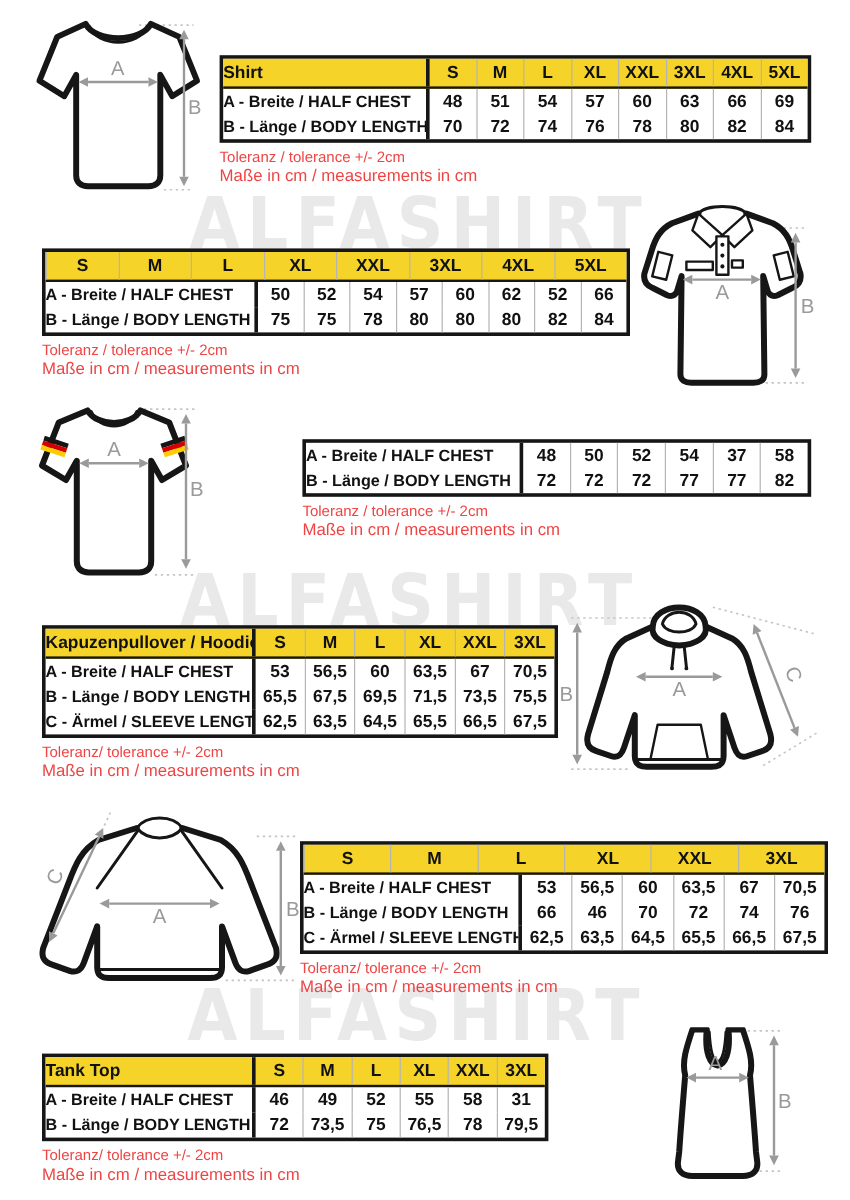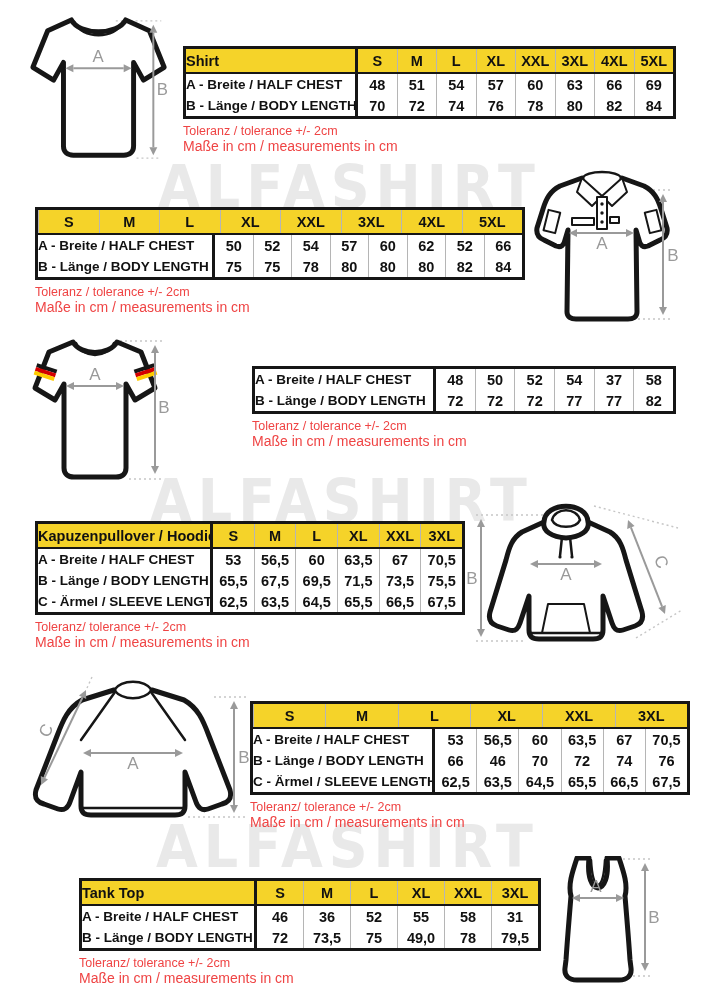--- a/index.html
+++ b/index.html
@@ -367,46 +367,46 @@
           <div class="tcell sizecol">66,5</div>
           <div class="tcell sizecol">67,5</div>
         </div>
       </div>
       <div class="tol">
         <div class="tol1">Toleranz/ tolerance +/- 2cm</div>
         <div class="tol2">Maße in cm / measurements in cm</div>
       </div>
     </div>
 
-  <div class="twrap" style="left:35px;top:878px;width:462px;margin-left:44px;--labelw:175px;">
+  <div class="twrap" style="left:35px;top:878px;width:422px;--labelw:175px;">
       <div class="sizetable">
         <div class="trow thead">
           <div class="tcell labelcol">Tank Top</div>
           <div class="tcell sizecol">S</div>
           <div class="tcell sizecol">M</div>
           <div class="tcell sizecol">L</div>
           <div class="tcell sizecol">XL</div>
           <div class="tcell sizecol">XXL</div>
           <div class="tcell sizecol">3XL</div>
         </div>
         <div class="trow">
           <div class="tcell labelcol">A -  Breite / HALF CHEST</div>
           <div class="tcell sizecol">46</div>
-          <div class="tcell sizecol">36</div>
+          <div class="tcell sizecol">49</div>
           <div class="tcell sizecol">52</div>
           <div class="tcell sizecol">55</div>
           <div class="tcell sizecol">58</div>
           <div class="tcell sizecol">31</div>
         </div>
         <div class="trow">
           <div class="tcell labelcol">B -  Länge / BODY LENGTH</div>
           <div class="tcell sizecol">72</div>
           <div class="tcell sizecol">73,5</div>
           <div class="tcell sizecol">75</div>
-          <div class="tcell sizecol">49,0</div>
+          <div class="tcell sizecol">76,5</div>
           <div class="tcell sizecol">78</div>
           <div class="tcell sizecol">79,5</div>
         </div>
       </div>
       <div class="tol">
         <div class="tol1">Toleranz/ tolerance +/- 2cm</div>
         <div class="tol2">Maße in cm / measurements in cm</div>
       </div>
     </div>
   <svg class="illus" style="left:545px;top:856px;" width="120" height="140" viewBox="0 0 120 140">

